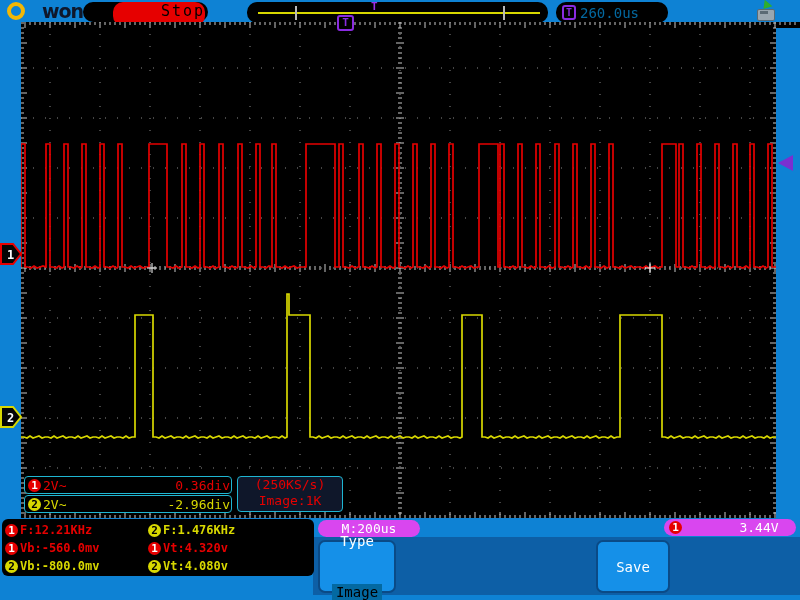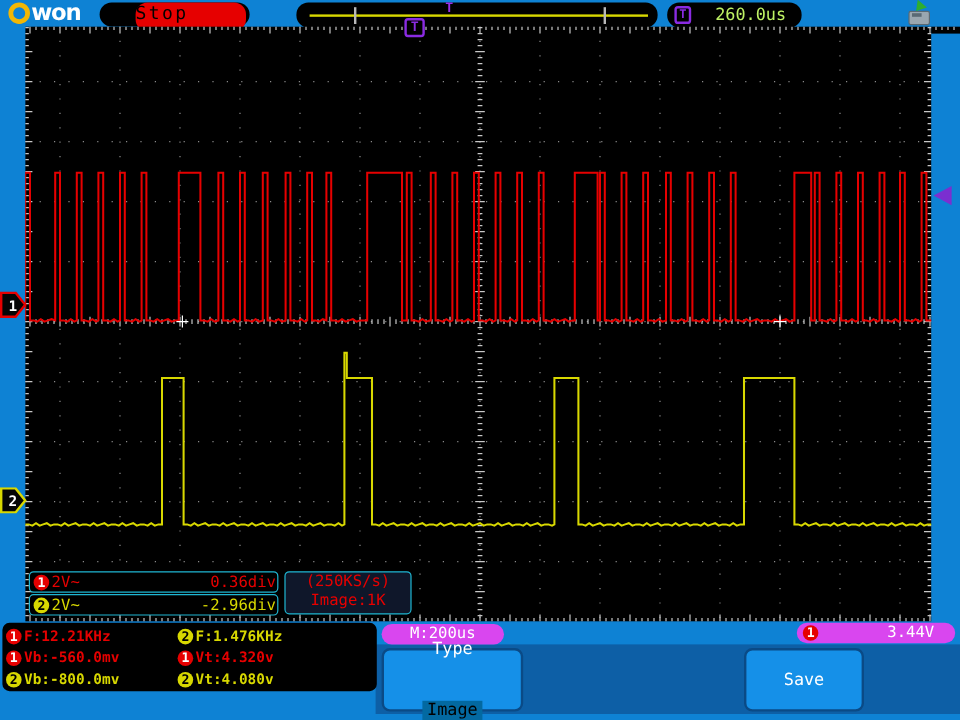--- a/index.html
+++ b/index.html
@@ -5,33 +5,33 @@
   html,body{margin:0;padding:0;}
   #screen{
     position:relative;width:800px;height:600px;overflow:hidden;
     background:#0e82d4;font-family:"DejaVu Sans Mono",monospace;
     -webkit-font-smoothing:none;
   }
   
   .topbar{position:absolute;left:0;top:0;width:800px;height:22px;}
   .logo{position:absolute;left:7px;top:1px;height:20px;display:flex;align-items:center;}
   .logo-o{width:10px;height:10px;border:4px solid #f2b705;border-radius:50%;display:inline-block;}
-  .logo-word{font-family:"DejaVu Sans",sans-serif;font-weight:bold;font-size:19px;color:#ffffff;letter-spacing:-1px;line-height:18px;margin-left:1px;}
+  .logo-word{font-family:"DejaVu Sans",sans-serif;font-weight:bold;font-size:19px;color:#0f172a;letter-spacing:-1px;line-height:18px;margin-left:17px;}
   .run-container{position:absolute;left:83px;top:2px;width:125px;height:20px;background:#000;border-radius:10px;}
   .run-state{position:absolute;left:113px;top:2px;width:92px;height:24px;background:#e60000;border-radius:10px;
-    color:#000;font-size:15px;text-align:left;line-height:19px;letter-spacing:2px;cursor:pointer;}
+    color:#000;font-size:15px;text-align:right;line-height:19px;letter-spacing:2px;cursor:pointer;}
   .pos-bar{position:absolute;left:247px;top:2px;width:301px;height:21px;background:#000;border-radius:10px;}
   .pos-line{position:absolute;left:11px;top:10px;width:282px;height:2px;background:#d8d800;}
   .pos-mark{position:absolute;top:4px;width:2px;height:14px;background:#b8b8b8;}
   .pos-t{position:absolute;left:124px;top:-2px;color:#9b30e8;font-size:11px;font-weight:bold;}
   .trig-time{position:absolute;left:556px;top:2px;width:112px;height:21px;background:#000;border-radius:10px;
     display:flex;align-items:center;}
   .t-badge-sm{width:10px;height:11px;border:2px solid #8a2be2;border-radius:3px;color:#8a2be2;
     font-size:10px;font-weight:bold;text-align:center;line-height:11px;margin-left:6px;background:#000;}
-  .trig-time-val{color:#bef264;font-size:14px;margin-left:20px;}
+  .trig-time-val{color:#0369a1;font-size:14px;margin-left:4px;}
   .usb-icon{position:absolute;left:753px;top:3px;width:24px;height:16px;}
   .usb-body{position:absolute;left:4px;top:6px;width:16px;height:10px;background:#9aa7b0;border-radius:2px;border:1px solid #5a6a74;}
   .usb-slot{position:absolute;left:7px;top:8px;width:8px;height:3px;background:#5a6a74;}
   .usb-arrow{position:absolute;left:8px;top:-1px;width:0;height:0;border-left:5px solid transparent;border-right:5px solid transparent;border-top:8px solid #2fae2f;transform:rotate(40deg);}
   
   #scope-svg{position:absolute;left:21px;top:22px;}
   .ch-tag{position:absolute;left:0px;}
   .trig-pos-marker{position:absolute;left:337px;top:15px;width:13px;height:12px;background:#000;
     border:2px solid #8a2be2;border-radius:3px;color:#8a2be2;font-size:11px;font-weight:bold;
     text-align:center;line-height:12px;cursor:pointer;}
@@ -60,22 +60,22 @@
   .mb-pill{position:absolute;top:520px;height:17px;background:#d946ef;border-radius:9px;color:#fff;
     font-size:13px;display:flex;align-items:center;justify-content:center;}
   .timebase{left:318px;width:102px;}
   .trig-read{left:664px;top:519px;width:132px;justify-content:flex-start;}
   .trig-read .badge{margin-left:5px;}
   .trig-read span.val{flex:1;text-align:center;margin-left:40px;}
   .bottom-strip{position:absolute;left:313px;top:537px;width:487px;height:58px;background:#0d5fa6;}
   .softkey{position:absolute;top:540px;height:53px;background:#1590e8;border:2px solid #0a4a86;
     border-radius:7px;box-sizing:border-box;color:#fff;font-size:14px;cursor:pointer;
     display:flex;flex-direction:column;align-items:center;justify-content:center;}
-  .type-btn{left:318px;width:118px;gap:32px;}
-  .save-btn{left:596px;width:100px;margin-left:24px;}
+  .type-btn{left:318px;width:78px;gap:32px;}
+  .save-btn{left:596px;width:74px;}
   .type-val{background:#0369a1;color:#000;padding:0 4px;margin-top:3px;}
 </style>
 </head>
 <body>
 
 <div id="screen">
 
   <div class="topbar">
     <div class="logo">
       <span class="logo-o"></span>

